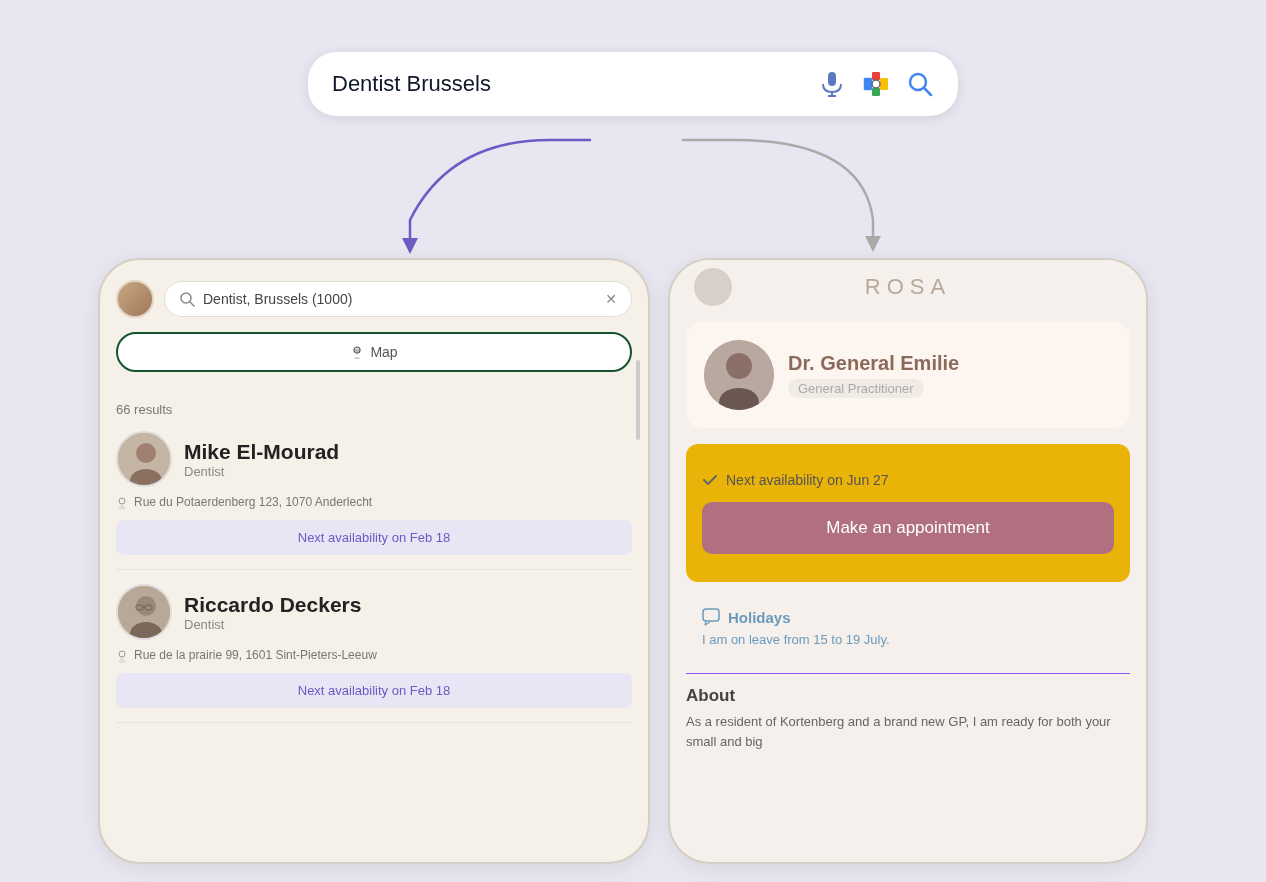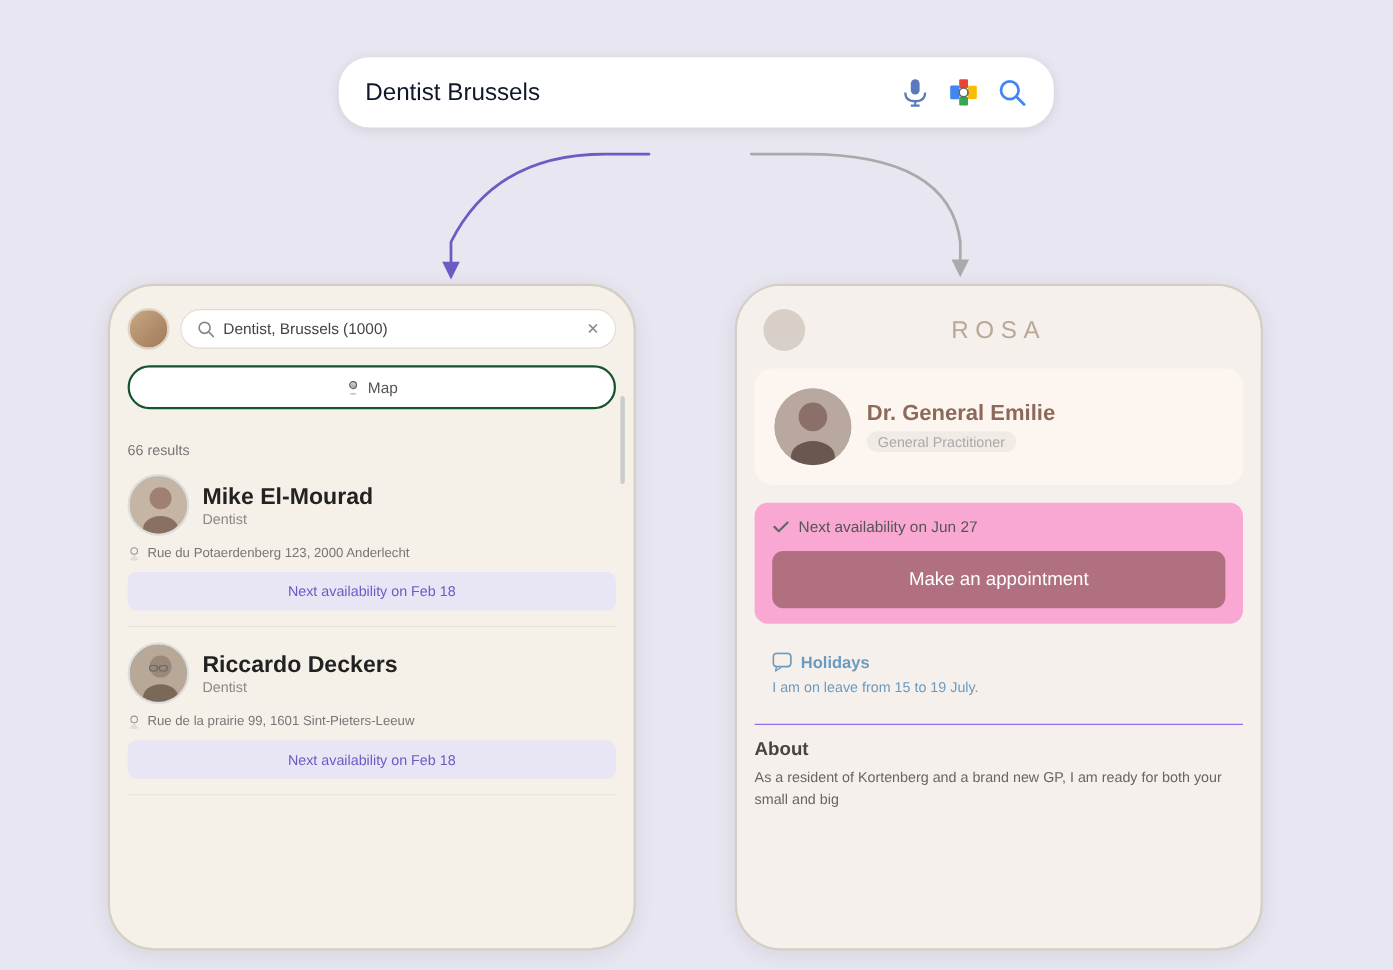--- a/index.html
+++ b/index.html
@@ -60,21 +60,21 @@
       left: 633px;
       width: 290px;
       height: 130px;
     }
 
     
     .phone-left {
       position: absolute;
       top: 258px;
       left: 98px;
-      width: 480px;
+      width: 552px;
       height: 606px;
       background: #f5f0e8;
       border-radius: 42px;
       border: 2px solid #d4cfc4;
       overflow: hidden;
       box-shadow: 0 4px 20px rgba(0,0,0,0.08);
     }
 
     .phone-right {
       position: absolute;
@@ -215,21 +215,21 @@
     }
 
     
     .phone-right-inner {
       padding: 0;
       height: 100%;
     }
 
     .rosa-header {
       background: #f5f0eb;
-      padding: 21px 24px 16px;
+      padding: 8px 24px 16px;
       display: flex;
       align-items: center;
       justify-content: space-between;
     }
 
     .rosa-avatar {
       width: 38px;
       height: 38px;
       border-radius: 50%;
       background: #d8d0c8;
@@ -273,23 +273,23 @@
       font-size: 13px;
       color: #aaa;
       background: #f0ebe5;
       padding: 2px 10px;
       border-radius: 10px;
       display: inline-block;
     }
 
     .availability-section {
       margin: 0 16px 14px;
-      background: #f9a8d4;
+      background: #eab308;
       border-radius: 12px;
-      padding: 14px 16px;
+      padding: 28px 16px;
     }
 
     .availability-row {
       display: flex;
       align-items: center;
       gap: 8px;
       margin-bottom: 14px;
       color: #555;
       font-size: 14px;
     }
@@ -439,21 +439,21 @@
         <div class="doctor-info">
           <div class="name">Mike El-Mourad</div>
           <div class="specialty">Dentist</div>
         </div>
       </div>
       <div class="address-row">
         <svg width="12" height="14" viewBox="0 0 12 14" style="flex-shrink:0;margin-top:1px;">
           <circle cx="6" cy="5" r="3" stroke="#999" stroke-width="1" fill="none"></circle>
           <path d="M6 8 L2 13 Q6 14.5 10 13 L6 8Z" fill="#ccc" opacity="0.5"></path>
         </svg>
-        <span class="address-text">Rue du Potaerdenberg 123, 2000 Anderlecht</span>
+        <span class="address-text">Rue du Potaerdenberg 123, 1070 Anderlecht</span>
       </div>
       <div class="availability-btn">Next availability on Feb 18</div>
     </div>
 
     <div class="doctor-card">
       <div class="doctor-row">
         <div class="doctor-avatar">
           <svg width="56" height="56" viewBox="0 0 56 56">
             <rect width="56" height="56" fill="#b8a898"></rect>
             <circle cx="28" cy="20" r="10" fill="#9a8878"></circle>

